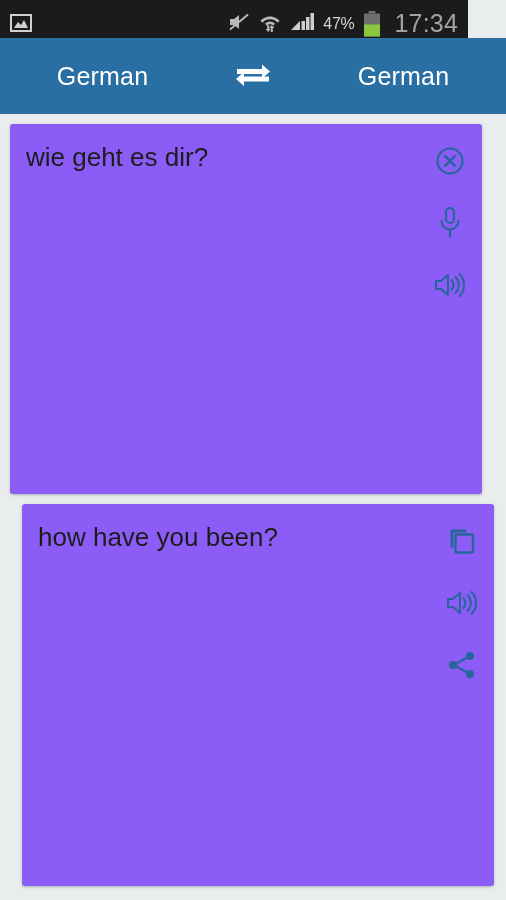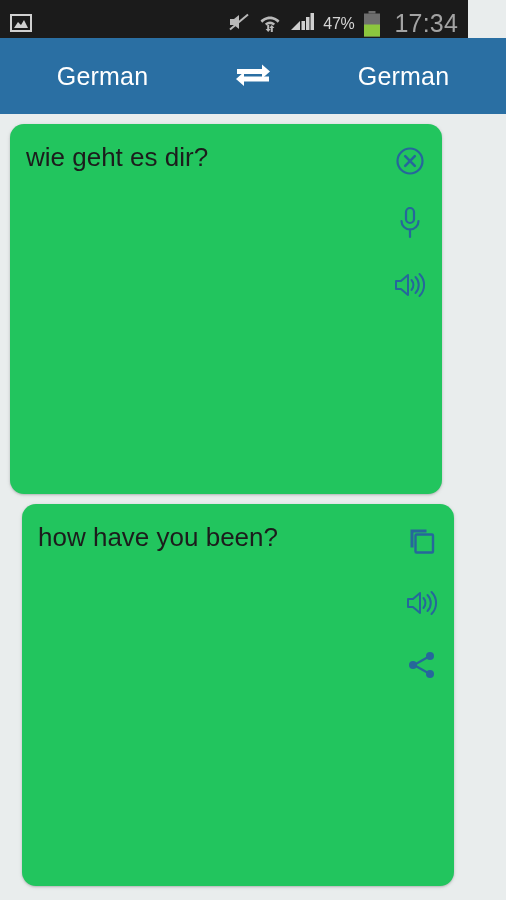--- a/index.html
+++ b/index.html
@@ -41,22 +41,22 @@
     flex:1; text-align:center; color:#ffffff; font-size:25px;
     font-family:"Liberation Sans", sans-serif; font-weight:400;
     letter-spacing:0.2px; cursor:pointer;
   }
   .lang-src { padding-right:10px; }
   .lang-dst { padding-left:10px; }
   .swap { width:76px; display:flex; align-items:center; justify-content:center; cursor:pointer; }
 
   
   .card {
-    position:absolute; left:10px; width:432px;
-    background:#22c55e; border-radius:14px;
+    position:absolute; left:10px; width:472px;
+    background:#8b5cf6; border-radius:3px;
     box-shadow:0 1px 2px rgba(0,0,0,0.16), 0 1px 4px rgba(0,0,0,0.10);
   }
   #card-source { top:124px; height:370px; }
   #card-target { top:504px; height:382px;margin-left:12px; }
 
   .card-text {
     position:absolute; left:16px; top:16px; width:400px;
     font-size:26px; line-height:34px; color:#1c1c1c;
     font-family:"Liberation Sans", sans-serif;
     word-wrap:break-word;

